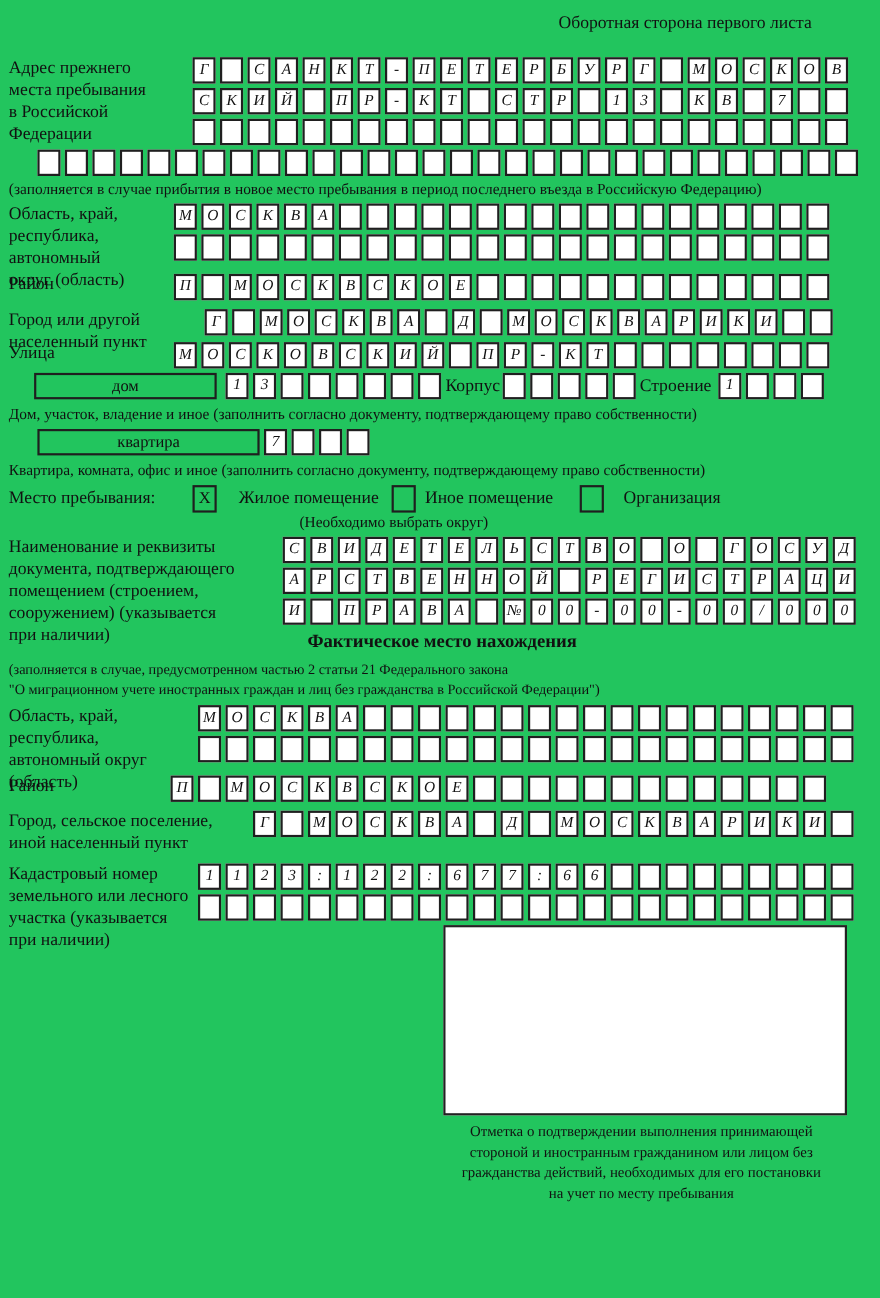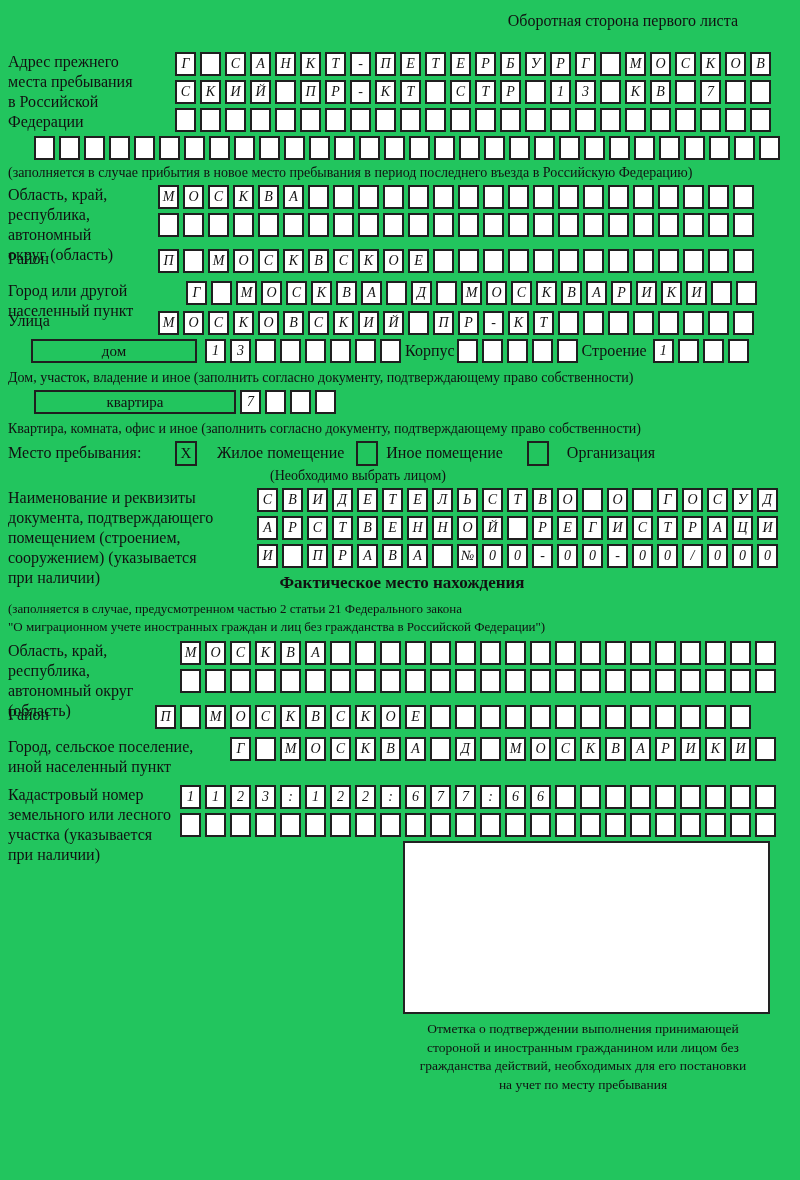--- a/index.html
+++ b/index.html
@@ -128,21 +128,21 @@
 
   <div class="chk-row">
     <div class="inl-label" style="width:167px">Место пребывания:</div>
     <span class="chk">X</span>
     <span class="inl-label" style="margin:0 12px 0 20px">Жилое помещение</span>
     <span class="chk"></span>
     <span class="inl-label" style="margin:0 24px 0 8px">Иное помещение</span>
     <span class="chk"></span>
     <span class="inl-label" style="margin-left:18px">Организация</span>
   </div>
-  <div class="hint">(Необходимо выбрать лицом)</div>
+  <div class="hint">(Необходимо выбрать округ)</div>
 
   <div class="frow mt4">
     <div class="flabel">
       <div>Наименование и реквизиты</div>
       <div>документа, подтверждающего</div>
       <div>помещением (строением,</div>
       <div>сооружением) (указывается</div>
       <div>при наличии)</div>
     </div>
     <div class="fgrid ml249">

